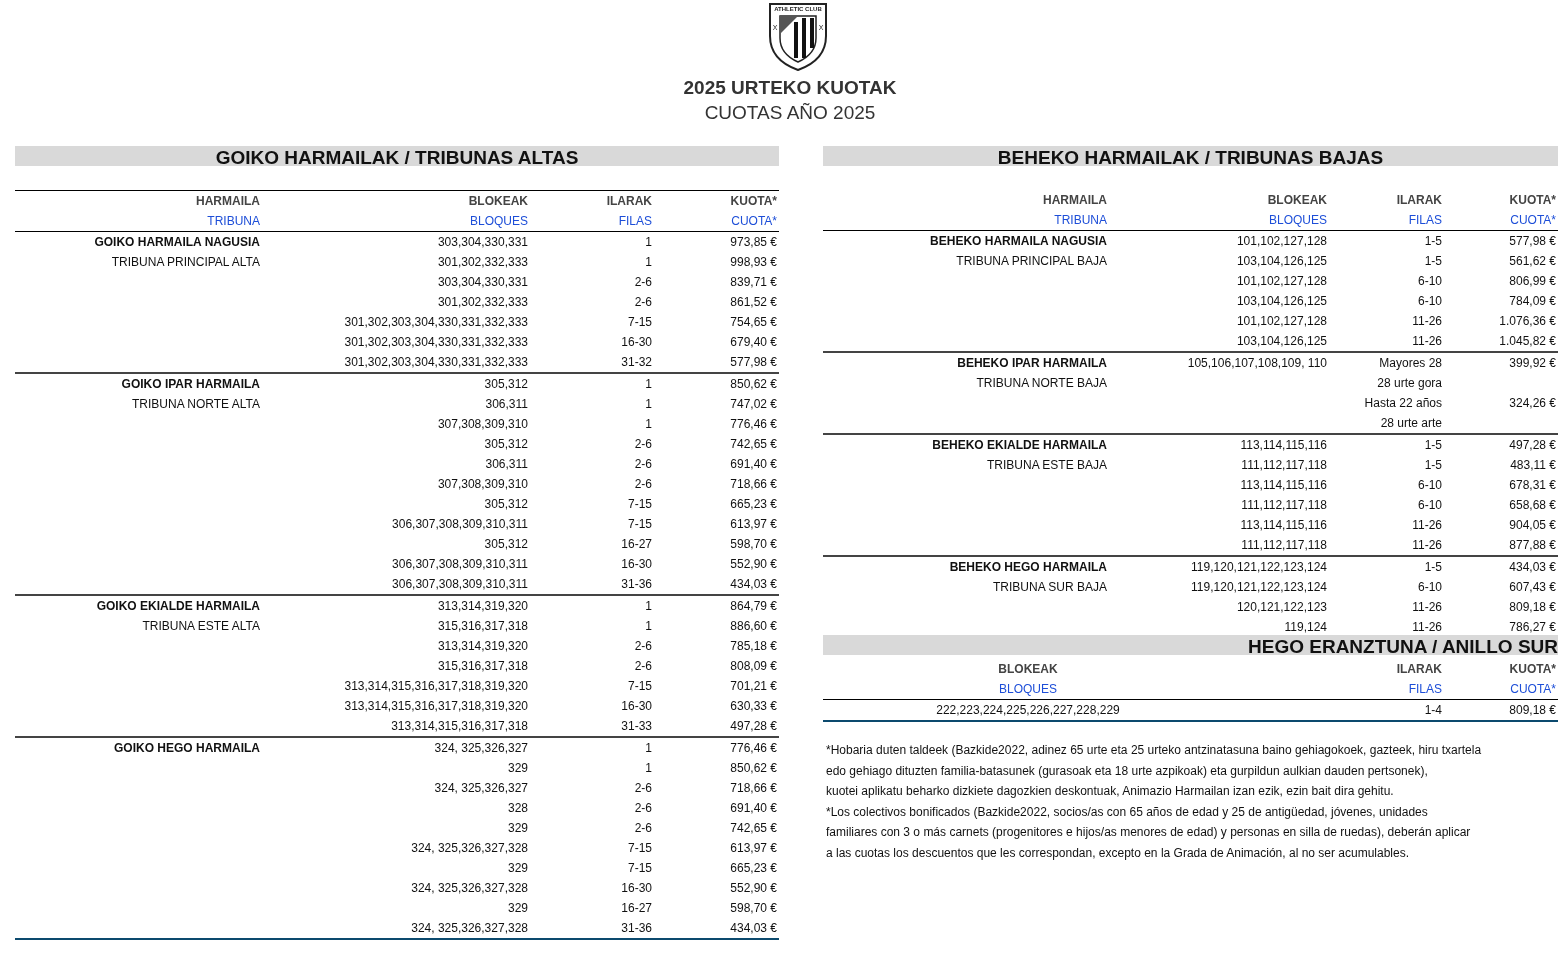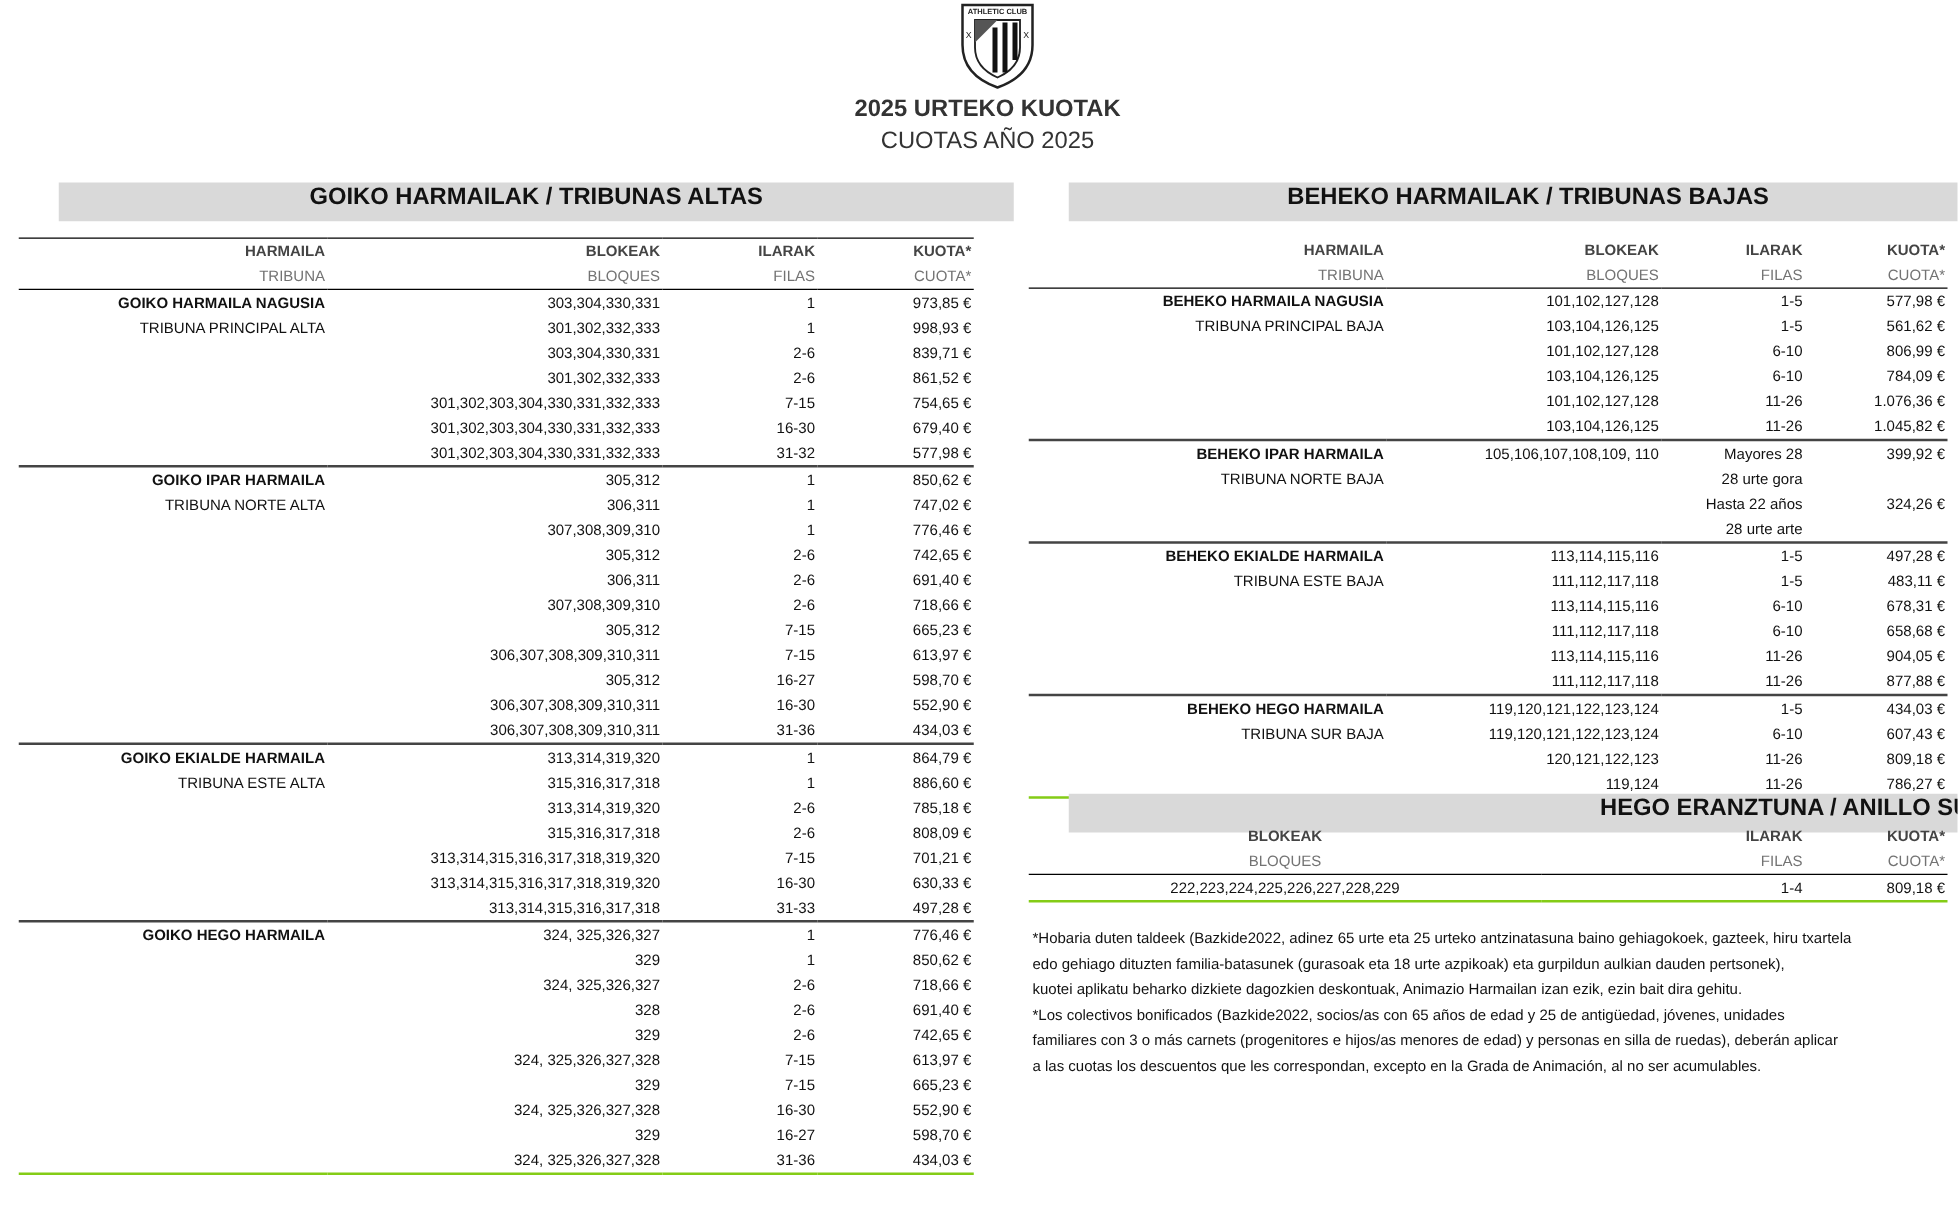--- a/index.html
+++ b/index.html
@@ -10,32 +10,32 @@
   .logo { position: absolute; left: 764px; top: 0; width: 68px; height: 72px; }
   .title-main {
     position: absolute; left: 0; width: 1580px; top: 77px; text-align: center;
     font-size: 19px; font-weight: bold; color: #333;
   }
   .title-sub {
     position: absolute; left: 0; width: 1580px; top: 102px; text-align: center;
     font-size: 19px; color: #333;
   }
   .section-head {
-    position: absolute; background: #d9d9d9; height: 31px; line-height: 24px;
-    text-align: center; font-weight: bold; font-size: 19px; color: #111; margin-left: 32px;
+    position: absolute; background: #d9d9d9; height: 20px; line-height: 24px;
+    text-align: center; font-weight: bold; font-size: 19px; color: #111;
   }
   table.fees {
     position: absolute; border-collapse: collapse; font-size: 12px; table-layout: fixed;
   }
   table.fees td { padding: 0 2px; height: 20px; line-height: 20px; text-align: right; white-space: nowrap; color: #111; }
   table.fees tr.hdr1 td { font-weight: bold; color: #444; border-top: 1px solid #000; }
-  table.fees tr.hdr2 td { color: #737373; border-bottom: 1px solid #000; }
+  table.fees tr.hdr2 td { color: #1d4ed8; border-bottom: 1px solid #000; }
   table.fees tr.group-start td { border-top: 2px solid #444; }
   table.fees td.name-bold { font-weight: bold; }
-  table.fees tr.last td { border-bottom: 2px solid #84cc16; }
+  table.fees tr.last td { border-bottom: 2px solid #0c4a6e; }
   table.ring td.blocks { text-align: center; }
   table.ring tr.hdr1 td { border-top: none; }
   .notes {
     position: absolute; left: 826px; top: 740px; width: 740px;
     font-size: 12px; line-height: 20.6px; color: #111;
   }
 </style>
 </head>
 <body>
 

